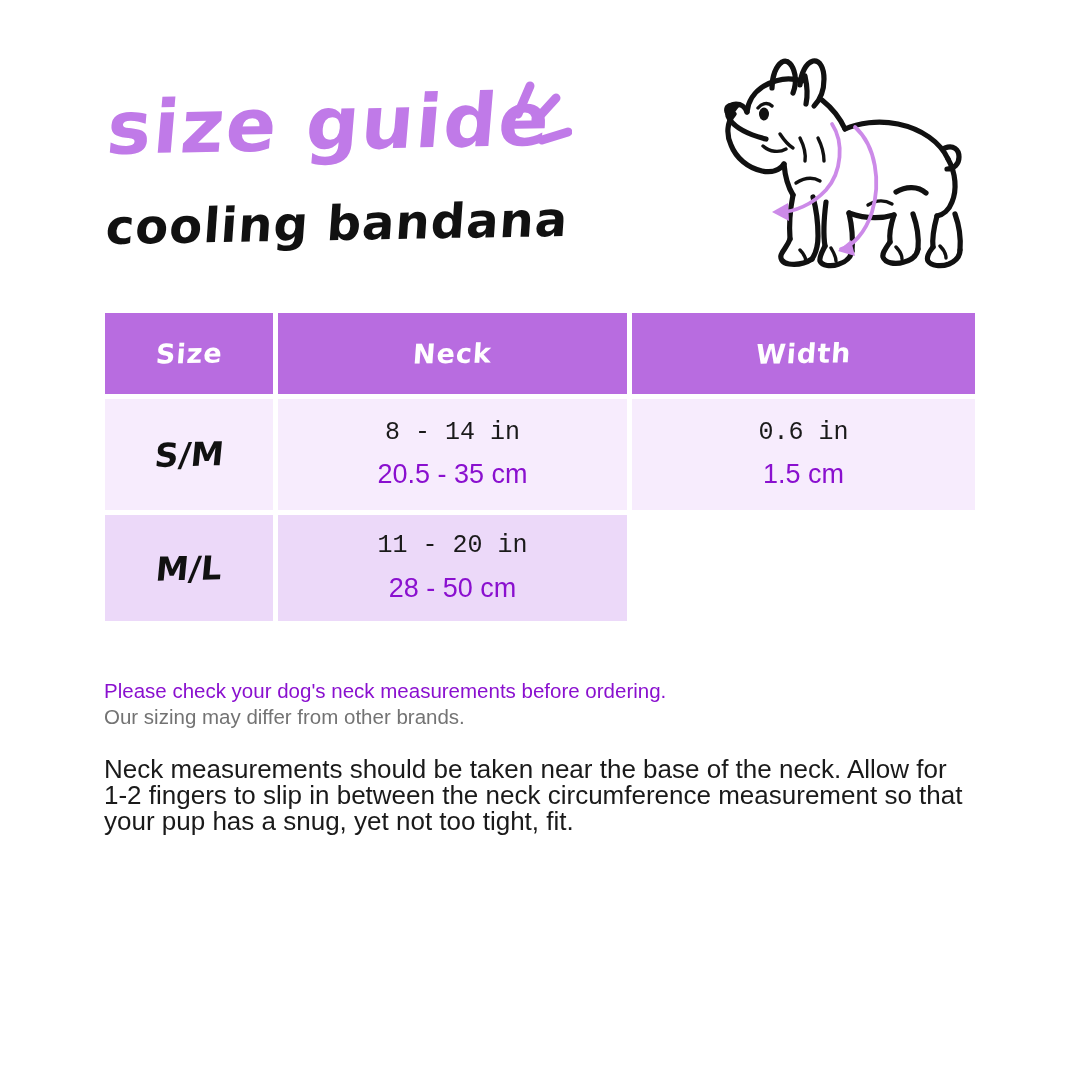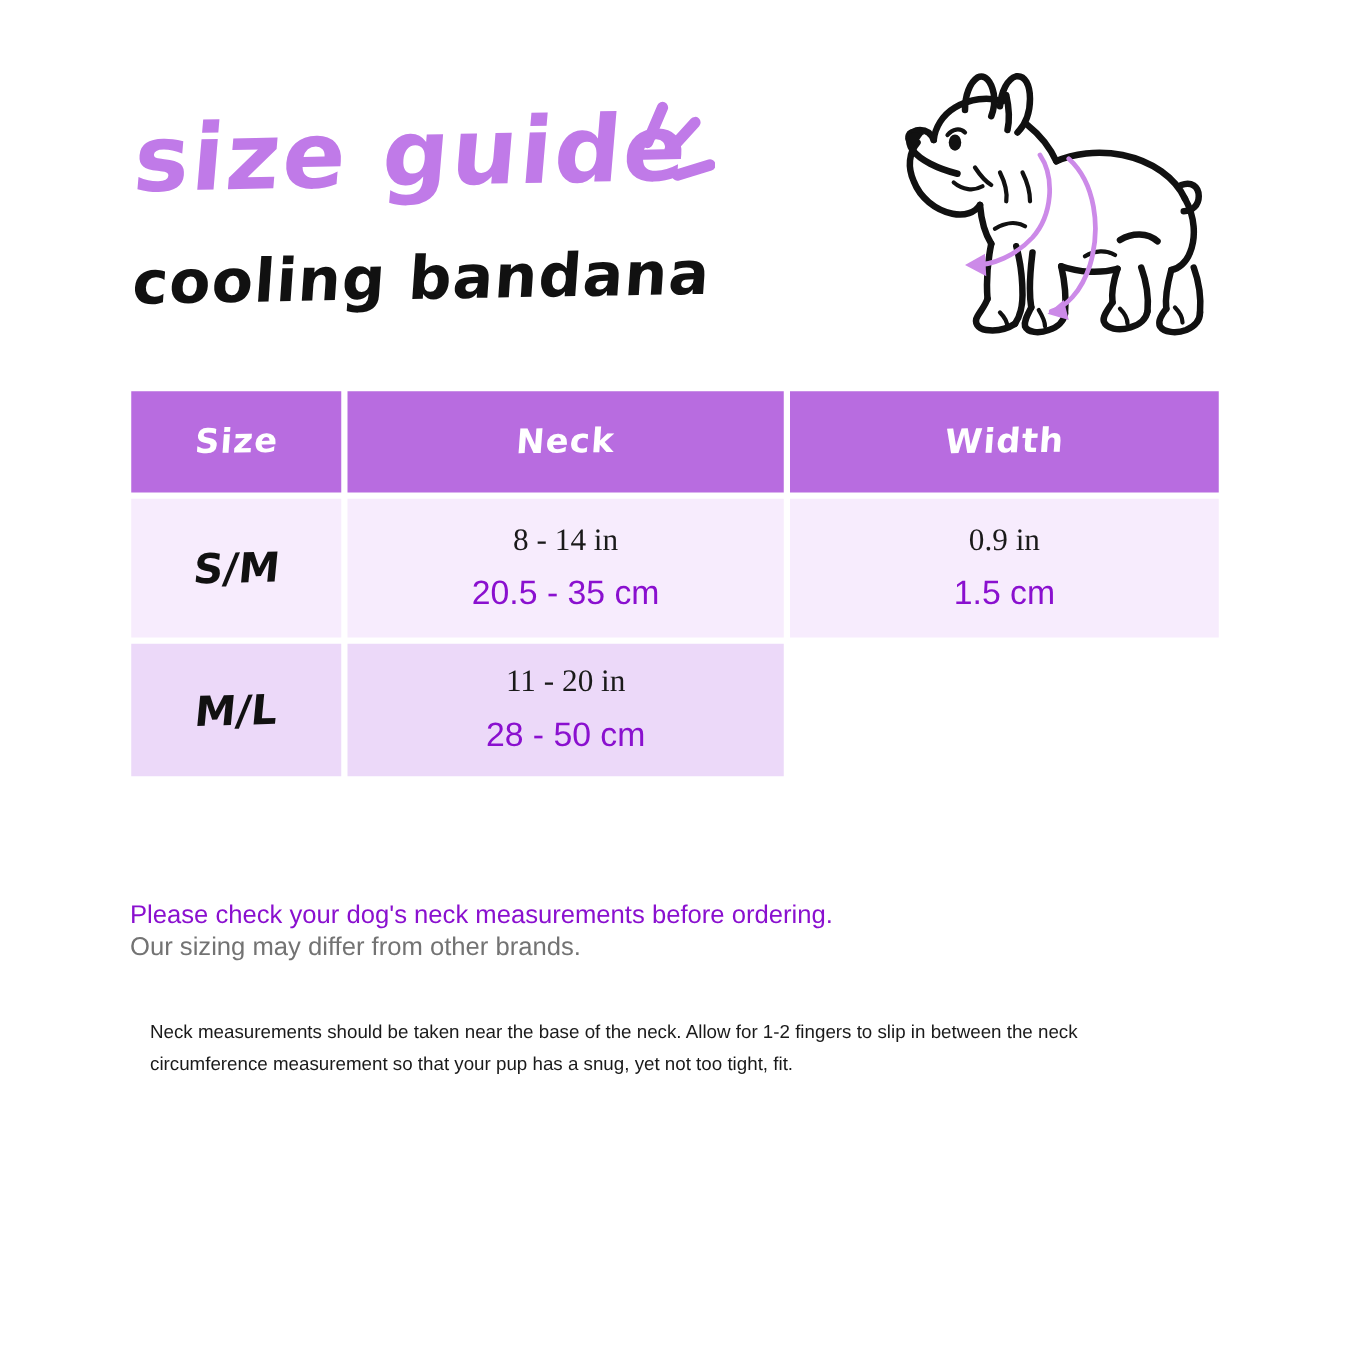--- a/index.html
+++ b/index.html
@@ -127,58 +127,58 @@
   .size-label {
     font-family: "DejaVu Sans", sans-serif;
     font-weight: bold;
     font-size: 33px;
     letter-spacing: 0px;
     color: #111111;
     transform: skewX(-7deg) rotate(-1.5deg);
   }
 
   .val-in {
-    font-family: Liberation Serif, serif;
+    font-family: Liberation Mono, monospace;
     font-size: 25px;
     color: #1a1a1a;
     line-height: 1.1;
     margin-bottom: 14px;
   }
 
   .val-cm {
     font-family: "Liberation Sans", sans-serif;
     font-size: 27px;
     color: #8a10cf;
     line-height: 1.1;
   }
 
   
   .notes {
     position: absolute;
     left: 104px;
-    top: 719px;
+    top: 678px;
     width: 872px;
   }
 
   .note-line {
     font-family: "Liberation Sans", sans-serif;
     font-size: 20.5px;
     line-height: 26px;
     color: #737373;
     margin: 0;
   }
 
   .note-line.accent { color: #8a10cf; }
 
   .note-para {
     font-family: "Liberation Sans", sans-serif;
-    font-size: 15px;
+    font-size: 26px;
     line-height: 26px;
     color: #1a1a1a;
-    margin: 16px;
+    margin: 0;
   }
 
   .gap-block { height: 26px; }
 </style>
 </head>
 <body>
 
 <div class="page">
 
   <div class="header">
@@ -295,21 +295,21 @@
 
     <div class="trow row-1">
       <div class="cell cell-size">
         <span class="size-label">S/M</span>
       </div>
       <div class="cell cell-neck">
         <span class="val-in">8 - 14 in</span>
         <span class="val-cm">20.5 - 35 cm</span>
       </div>
       <div class="cell cell-width">
-        <span class="val-in">0.9 in</span>
+        <span class="val-in">0.6 in</span>
         <span class="val-cm">1.5 cm</span>
       </div>
     </div>
 
     <div class="trow row-2">
       <div class="cell cell-size">
         <span class="size-label">M/L</span>
       </div>
       <div class="cell cell-neck">
         <span class="val-in">11 - 20 in</span>

